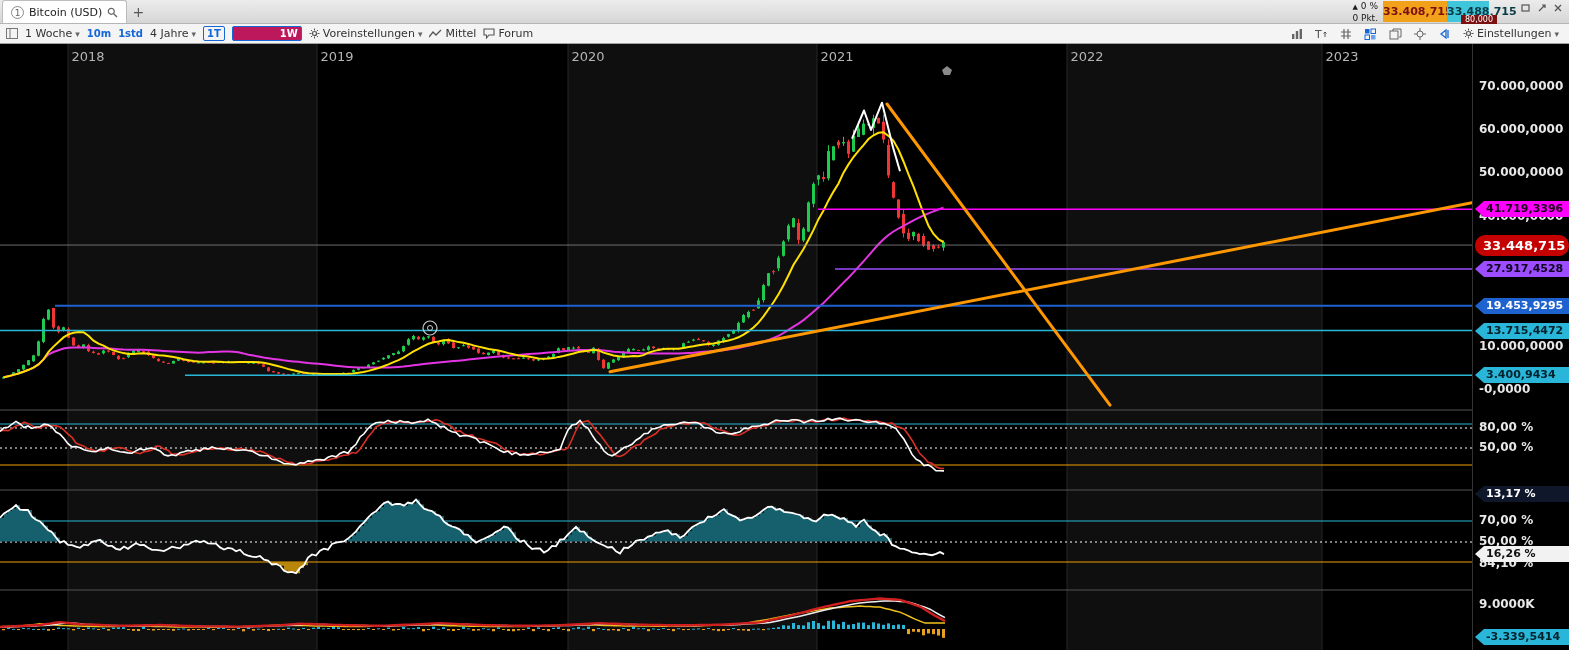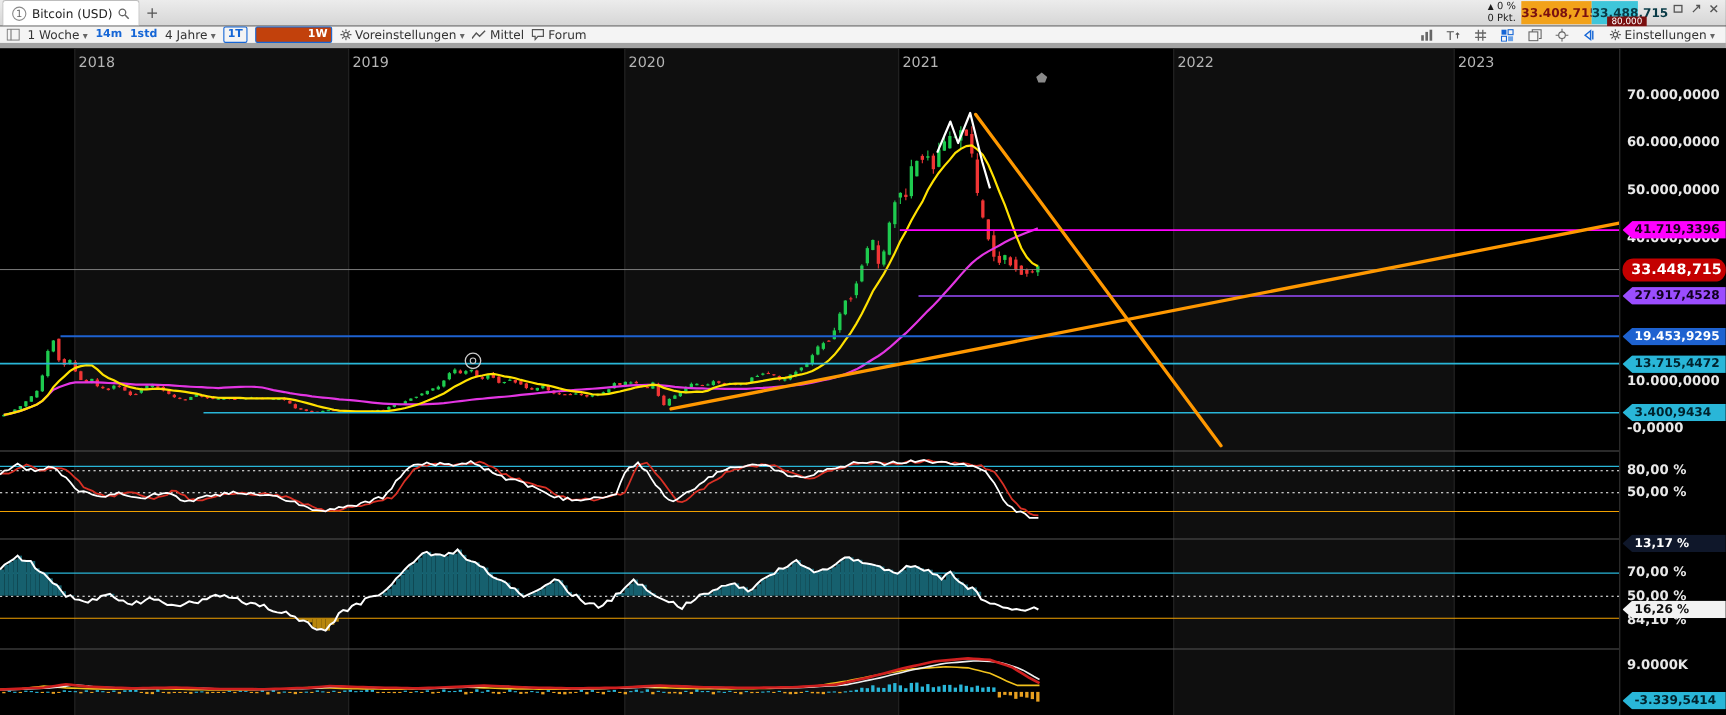--- a/index.html
+++ b/index.html
@@ -23,28 +23,28 @@
   .badge-ask-wrap { position:relative; width:66px; margin-top:1px; }
   .badge-ask { width:42px; height:21px; line-height:21px; text-align:center;
     background:#3fc6da; color:#083a46; font-weight:bold; font-size:11px; }
   .badge-sub { position:absolute; left:14px; top:14px; background:#7a1010; color:#fff;
     font-size:8px; line-height:10px; padding:0 4px; }
   .win-controls { display:flex; align-items:flex-start; gap:6px; padding:3px 6px 0 8px; }
   .win-controls svg { display:block; }
 
   
   .toolbar { position:absolute; top:24px; left:0; width:1569px; height:20px; background:#f4f4f4;
-    border-bottom:5px solid #a3a3a3; display:flex; align-items:center; gap:7px; padding:0 6px;
+    border-bottom:1px solid #a3a3a3; display:flex; align-items:center; gap:7px; padding:0 6px;
     font-size:11px; color:#333; white-space:nowrap; }
   .tb-item { display:flex; align-items:center; gap:3px; cursor:default; }
   .caret::after { content:"▾"; font-size:9px; color:#666; }
   .blue-link { color:#1566d6; font-weight:bold; font-size:10px; }
   .tf-box { border:1px solid #1566d6; color:#1566d6; font-size:10px; font-weight:bold;
     padding:0 3px; line-height:13px; border-radius:2px; }
-  .tf-box.active { background:#c2410c; color:#fff;padding-left:47px; }
+  .tf-box.active { background:#be185d; color:#fff;padding-left:47px; }
   .tb-right { margin-left:auto; display:flex; align-items:center; gap:12px; padding-right:4px; }
   .tb-icon { display:flex; align-items:center; }
 
   
   .chart-wrap { position:absolute; top:44px; left:0; width:1569px; height:606px; background:#000; }
   #chart-svg { position:absolute; left:0; top:0; }
   #axis { position:absolute; left:1472px; top:0; width:97px; height:606px; background:#000;
     border-left:1px solid #333; overflow:hidden;padding-left:40px; }
   .ax-label { position:absolute; left:6px; font-size:12px; font-weight:bold; color:#e8e8e8; white-space:nowrap; }
   .ax-badge { position:absolute; left:2px; width:94px; height:16px; line-height:16px;
@@ -100,21 +100,21 @@
   <span class="tb-icon">
     <svg width="12" height="11" viewBox="0 0 12 11">
         <rect x="0.5" y="0.5" width="11" height="10" fill="none" stroke="#777"></rect>
         <line x1="4" y1="0.5" x2="4" y2="10.5" stroke="#777"></line>
       </svg>
   </span>
   <span class="tb-item">
     <span>1 Woche</span>
       <span class="caret"></span>
   </span>
-  <span class="blue-link">14m</span>
+  <span class="blue-link">10m</span>
   <span class="blue-link">1std</span>
   <span class="tb-item">
     <span>4 Jahre</span>
       <span class="caret"></span>
   </span>
   <span class="tf-box">1T</span>
   <span class="tf-box active">1W</span>
   <span class="tb-item">
     <span class="tb-icon">
       <svg width="11" height="11" viewBox="0 0 11 11">

